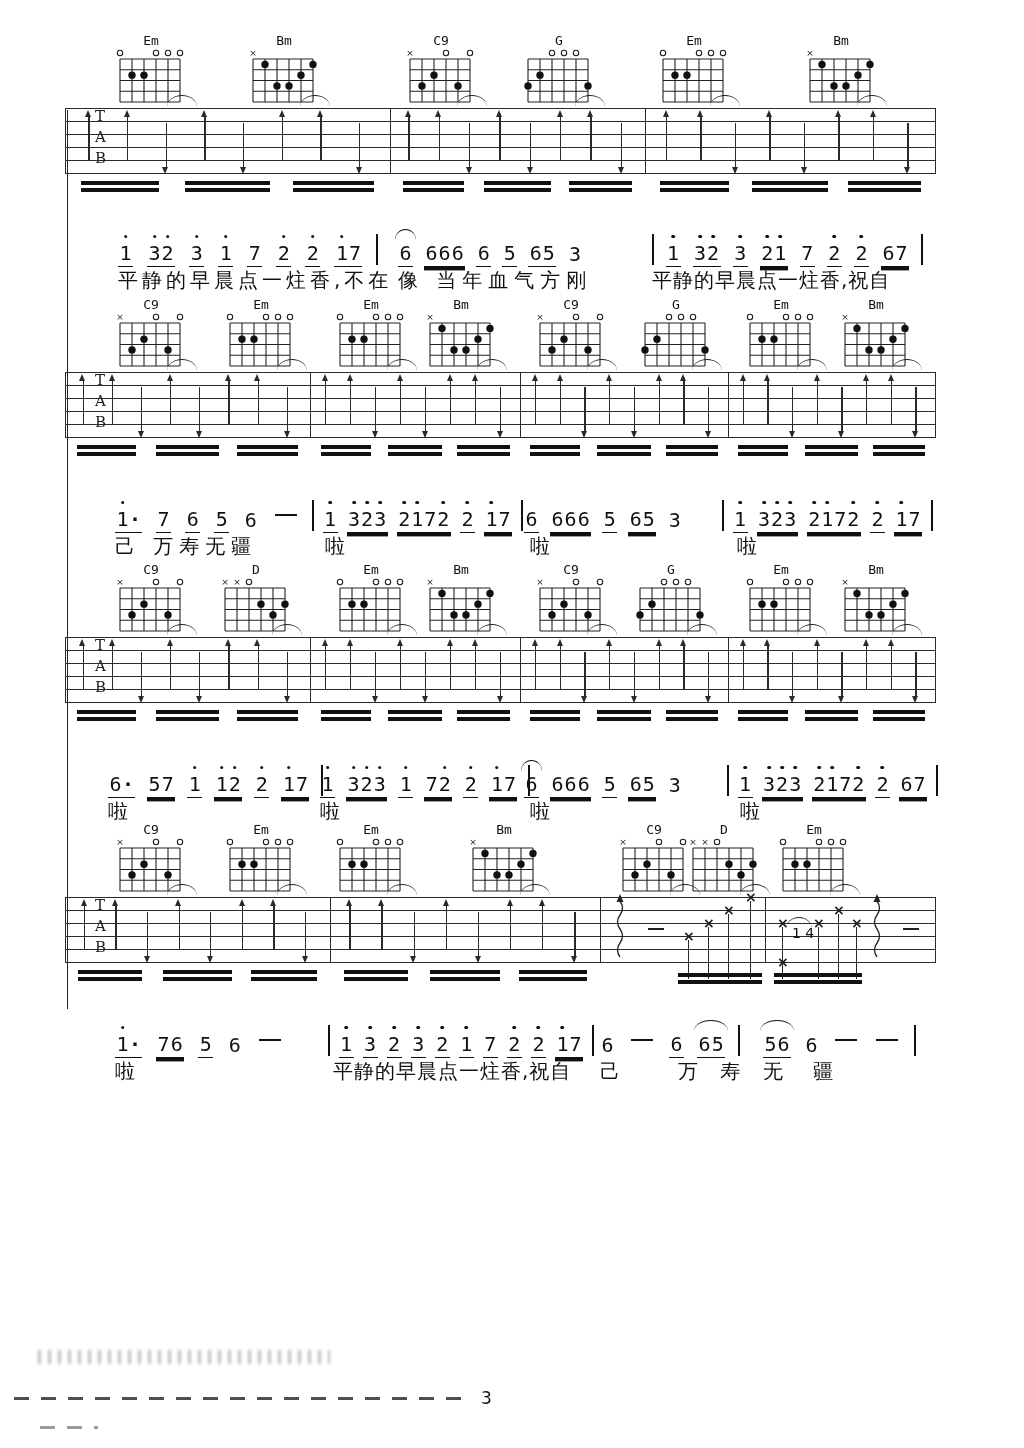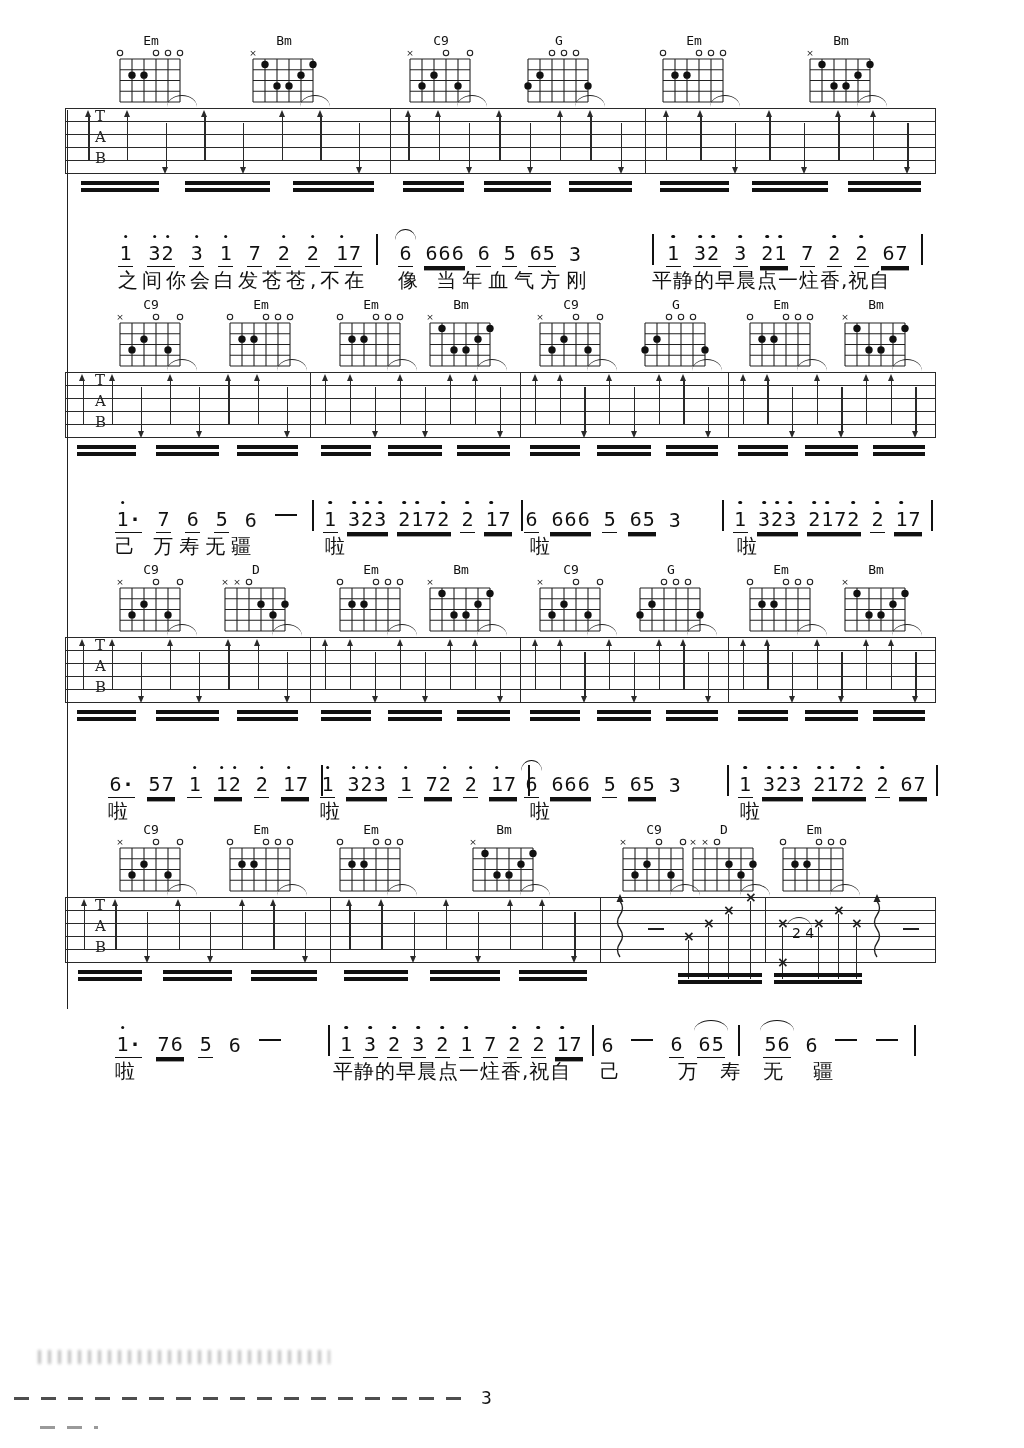--- a/index.html
+++ b/index.html
@@ -316,21 +316,21 @@
         </div>
         <div class="note u1">
           <div class="dgt">2<div class="odot"></div></div>
         </div>
         <div class="note u2">
           <div class="dgt">6</div>
           <div class="dgt">7</div>
         </div>
         <div class="nbar"></div>
       </div>
-      <div class="lyr" style="left: 118px; top: 267px; letter-spacing: 4px;">之间你会白发苍苍,不在</div>
+      <div class="lyr" style="left: 118px; top: 267px; letter-spacing: 4px;">平静的早晨点一炷香,不在</div>
       <div class="lyr" style="left: 398px; top: 267px; letter-spacing: 6px;">像 当年血气方刚</div>
       <div class="lyr" style="left: 652px; top: 267px; letter-spacing: 1px;">平静的早晨点一炷香,祝自</div>
       <div class="chord" style="left: 115px; top: 298px;"><svg width="72" height="72">
           <text x="36" y="11" font-size="13" font-family="DejaVu Sans Mono, monospace" fill="#111" text-anchor="middle">C9</text>
           <text x="5" y="22" font-size="9" fill="#222" text-anchor="middle">×</text>
           <circle cx="41" cy="19" r="2.7" fill="none" stroke="#222" stroke-width="1.1"></circle>
           <circle cx="65" cy="19" r="2.7" fill="none" stroke="#222" stroke-width="1.1"></circle>
           <line x1="5" y1="25" x2="65" y2="25" stroke="#222" stroke-width="1.1"></line>
           <line x1="5" y1="35.75" x2="65" y2="35.75" stroke="#222" stroke-width="1.1"></line>
           <line x1="5" y1="46.5" x2="65" y2="46.5" stroke="#222" stroke-width="1.1"></line>
@@ -1248,21 +1248,21 @@
         <div class="xstem" style="left: 623px; top: 43px; height: 39px;"></div>
         <div class="xnote" style="left: 638px; top: 19px;">×</div>
         <div class="xstem" style="left: 643px; top: 30px; height: 52px;"></div>
         <div class="xnote" style="left: 658px; top: 6px;">×</div>
         <div class="xstem" style="left: 663px; top: 17px; height: 65px;"></div>
         <div class="xnote" style="left: 680px; top: -7px;">×</div>
         <div class="xstem" style="left: 685px; top: 4px; height: 78px;"></div>
         <div class="beam" style="left: 613px; top: 76px; width: 84px;"></div>
         <div class="xnote" style="left: 712px; top: 19px;">×</div>
         <div class="xstem" style="left: 717px; top: 30px; height: 52px;"></div>
-        <div class="slabel" style="left: 727px; top: 28px;">2 4</div>
+        <div class="slabel" style="left: 727px; top: 28px;">1 4</div>
         <div class="chord-arc" style="left: 721px; top: 20px; width: 26px;"></div>
         <div class="xnote" style="left: 748px; top: 19px;">×</div>
         <div class="xstem" style="left: 753px; top: 30px; height: 52px;"></div>
         <div class="xnote" style="left: 768px; top: 6px;">×</div>
         <div class="xstem" style="left: 773px; top: 17px; height: 65px;"></div>
         <div class="xnote" style="left: 786px; top: 19px;">×</div>
         <div class="xstem" style="left: 791px; top: 30px; height: 52px;"></div>
         <div class="xnote" style="left: 712px; top: 58px;">×</div>
         <div class="beam" style="left: 709px; top: 76px; width: 88px;"></div>
         <div style="position: absolute; left: 806px; top: -4px;"><svg width="12" height="74">

